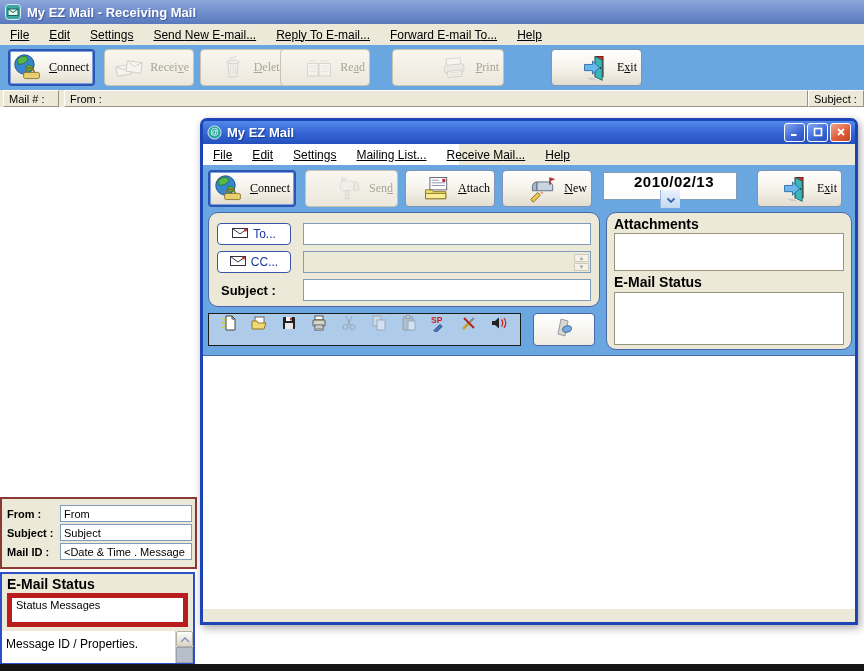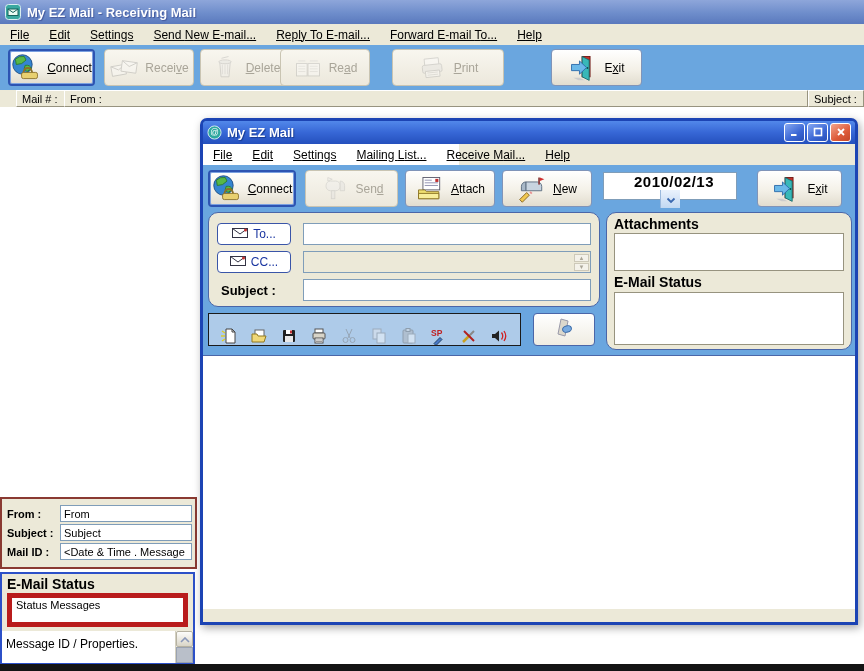--- a/index.html
+++ b/index.html
@@ -10,24 +10,24 @@
 
   
   .bw-title{position:absolute;left:0;top:0;width:864px;height:24px;
     background:linear-gradient(180deg,#8ea6da 0%,#6e8dcb 55%,#5a79bd 100%);
     display:flex;align-items:center;gap:6px;padding:0 5px;}
   .bw-title-text{color:#fff;font-weight:bold;font-size:13px;text-shadow:1px 1px 1px #43589b;}
   .bw-menu{position:absolute;left:0;top:24px;width:864px;height:21px;background:#ECE9D8;
     display:flex;align-items:center;font-size:12px;color:#000;}
   .menu-item{padding:2px 10px;white-space:nowrap;cursor:default;text-decoration:underline;}
   .bw-toolbar{position:absolute;left:0;top:45px;width:864px;height:45px;background:#6AA6DF;}
-  .tb{position:absolute;top:4px;height:37px;display:flex;align-items:center;justify-content:center;
+  .tb{position:absolute;top:4px;height:37px;display:flex;align-items:center;justify-content:flex-end;
     gap:6px;border-radius:4px;font-size:12px;color:#000;padding:0 4px;
     background:linear-gradient(180deg,#ffffff 0%,#f4f1e8 55%,#e2ddcf 100%);
-    border:1px solid #8094b8;cursor:default;}
+    border:1px solid #8094b8;cursor:default;font-family:Liberation Serif, serif;}
   .tb .ic{width:30px;height:30px;display:inline-flex;flex:none;}
   .tb.dis{background:linear-gradient(180deg,#f8f6ef,#ece8dc);border-color:#c9c4b2;color:#a9a599;}
   .tb.dis .ic{opacity:.35;filter:grayscale(1);}
   .tb.default{border:2px solid #2d54b2;box-shadow:0 0 0 1px #7aa0e0 inset;}
   .bw-cols{position:absolute;left:0;top:90px;width:864px;height:17px;background:#ECE9D8;font-size:11px;}
   .col{position:absolute;top:0;height:17px;background:#ECE9D8;padding:2px 5px;
     border:1px solid;border-color:#ffffff #97937f #97937f #ffffff;white-space:nowrap;overflow:hidden;}
   .bw-list{position:absolute;left:0;top:107px;width:864px;height:558px;background:#fff;}
   .bw-bottom{position:absolute;left:0;top:664px;width:864px;height:7px;background:#141414;}
 
@@ -82,21 +82,21 @@
   .cmp-input{width:100%;height:22px;border:1px solid #7f9db9;background:#fff;font-size:12px;
     font-family:"Liberation Sans",sans-serif;padding:0 4px;}
   .cc-wrap{position:relative;}
   .cc-wrap .cmp-input{background:#ece9d8;}
   .spinner{position:absolute;right:2px;top:3px;width:15px;height:16px;display:flex;flex-direction:column;gap:1px;}
   .spin{flex:1;background:#f4f2ea;border:1px solid #cdc9b9;display:flex;align-items:center;justify-content:center;
     font-size:6px;color:#aaa698;line-height:1;}
   .subj-label{font-size:13px;font-weight:bold;padding-left:4px;white-space:nowrap;}
 
   .formatbar{position:absolute;left:5px;top:192px;width:313px;height:33px;background:#aecbe9;
-    border:1px solid #1a1a1a;display:flex;align-items:flex-end;gap:12px;padding:0 11px;}
+    border:1px solid #1a1a1a;display:flex;align-items:flex-start;gap:12px;padding:0 11px;}
   .fi{width:18px;height:18px;display:inline-flex;cursor:default;}
   .fi.dis{opacity:.45;filter:grayscale(1);}
   .eraser-btn{position:absolute;left:330px;top:192px;width:62px;height:33px;border-radius:4px;
     background:linear-gradient(180deg,#ffffff,#efece2);border:1px solid #4a66a8;
     display:flex;align-items:center;justify-content:center;cursor:default;}
 
   .right-panel{position:absolute;left:403px;top:91px;width:246px;height:138px;background:#ECE9D8;
     border:1px solid #4a66a8;border-radius:10px;padding:3px 7px;}
   .rp-head{font-size:14px;font-weight:bold;}
   .rp-box{background:#fff;border:1px solid #97937f;}
@@ -206,21 +206,21 @@
             <path d="M16 4 l8 4 v23 l-8 -4 z" fill="#38b8b8" stroke="#14696a"></path>
             <circle cx="22" cy="17" r="1" fill="#0a4a4a"></circle>
             <path d="M4 13 h9 v-4 l8 7.5 -8 7.5 v-4 H4 z" fill="#6ab8e8" stroke="#2a68a8"></path>
           </svg>
       </span>
       <span class="tb-label">E<u>x</u>it</span>
     </button>
   </div>
 
   <div class="bw-cols">
-    <span class="col" style="left:16px;width:56px">Mail # :</span>
+    <span class="col" style="left:3px;width:56px">Mail # :</span>
     <span class="col" style="left:64px;width:744px">From :</span>
     <span class="col" style="left:808px;width:56px">Subject :</span>
   </div>
 
   <div class="bw-list"></div>
 
   <div class="details-panel">
     <span class="dp-label">From :</span>
     <input class="dp-input" value="From" style="">
     <span class="dp-label">Subject :</span>

